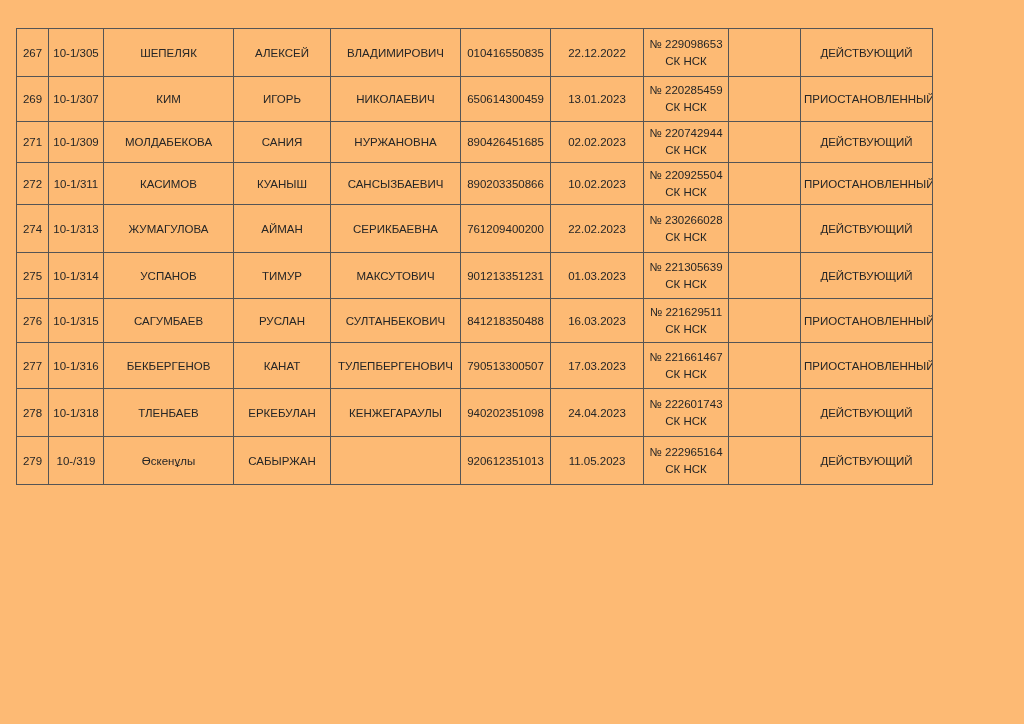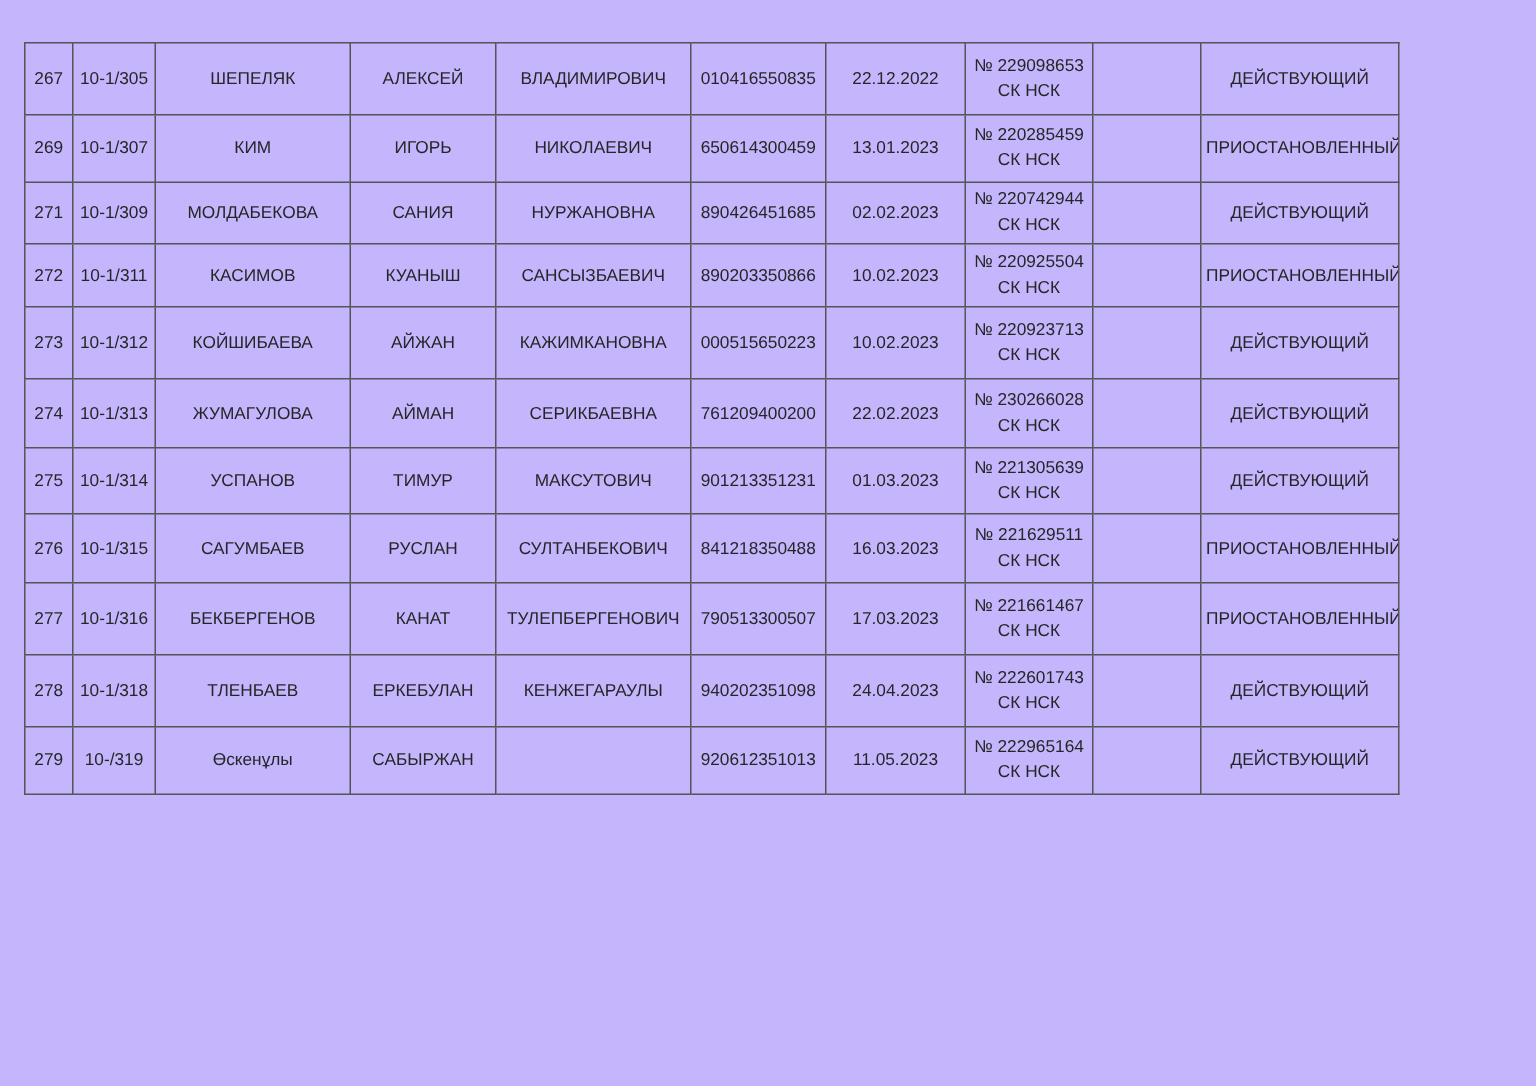--- a/index.html
+++ b/index.html
@@ -8,21 +8,21 @@
     width: 1024px;
     height: 724px;
     background: #ffffff;
     overflow: hidden;
     font-family: "Liberation Sans", "DejaVu Sans", sans-serif;
   }
   .page {
     position: relative;
     width: 1024px;
     height: 724px;
-    background: #c4b5fd;
+    background: #fdba74;
   }
   table.registry {
     position: absolute;
     left: 16px;
     top: 28px;
     width: 916px;
     border-collapse: collapse;
     table-layout: fixed;
   }
   table.registry td {
@@ -125,35 +125,20 @@
     <td class="c-iin">890203350866</td>
     <td class="c-date">10.02.2023</td>
     <td class="c-cert">
       <div>№ 220925504</div>
       <div>СК НСК</div>
     </td>
     <td class="c-extra"></td>
     <td class="c-status">ПРИОСТАНОВЛЕННЫЙ</td>
   </tr>
         <tr>
-    <td class="c-num">273</td>
-    <td class="c-reg">10-1/312</td>
-    <td class="c-surname">КОЙШИБАЕВА</td>
-    <td class="c-name">АЙЖАН</td>
-    <td class="c-patronymic">КАЖИМКАНОВНА</td>
-    <td class="c-iin">000515650223</td>
-    <td class="c-date">10.02.2023</td>
-    <td class="c-cert">
-      <div>№ 220923713</div>
-      <div>СК НСК</div>
-    </td>
-    <td class="c-extra"></td>
-    <td class="c-status">ДЕЙСТВУЮЩИЙ</td>
-  </tr>
-        <tr>
     <td class="c-num">274</td>
     <td class="c-reg">10-1/313</td>
     <td class="c-surname">ЖУМАГУЛОВА</td>
     <td class="c-name">АЙМАН</td>
     <td class="c-patronymic">СЕРИКБАЕВНА</td>
     <td class="c-iin">761209400200</td>
     <td class="c-date">22.02.2023</td>
     <td class="c-cert">
       <div>№ 230266028</div>
       <div>СК НСК</div>

